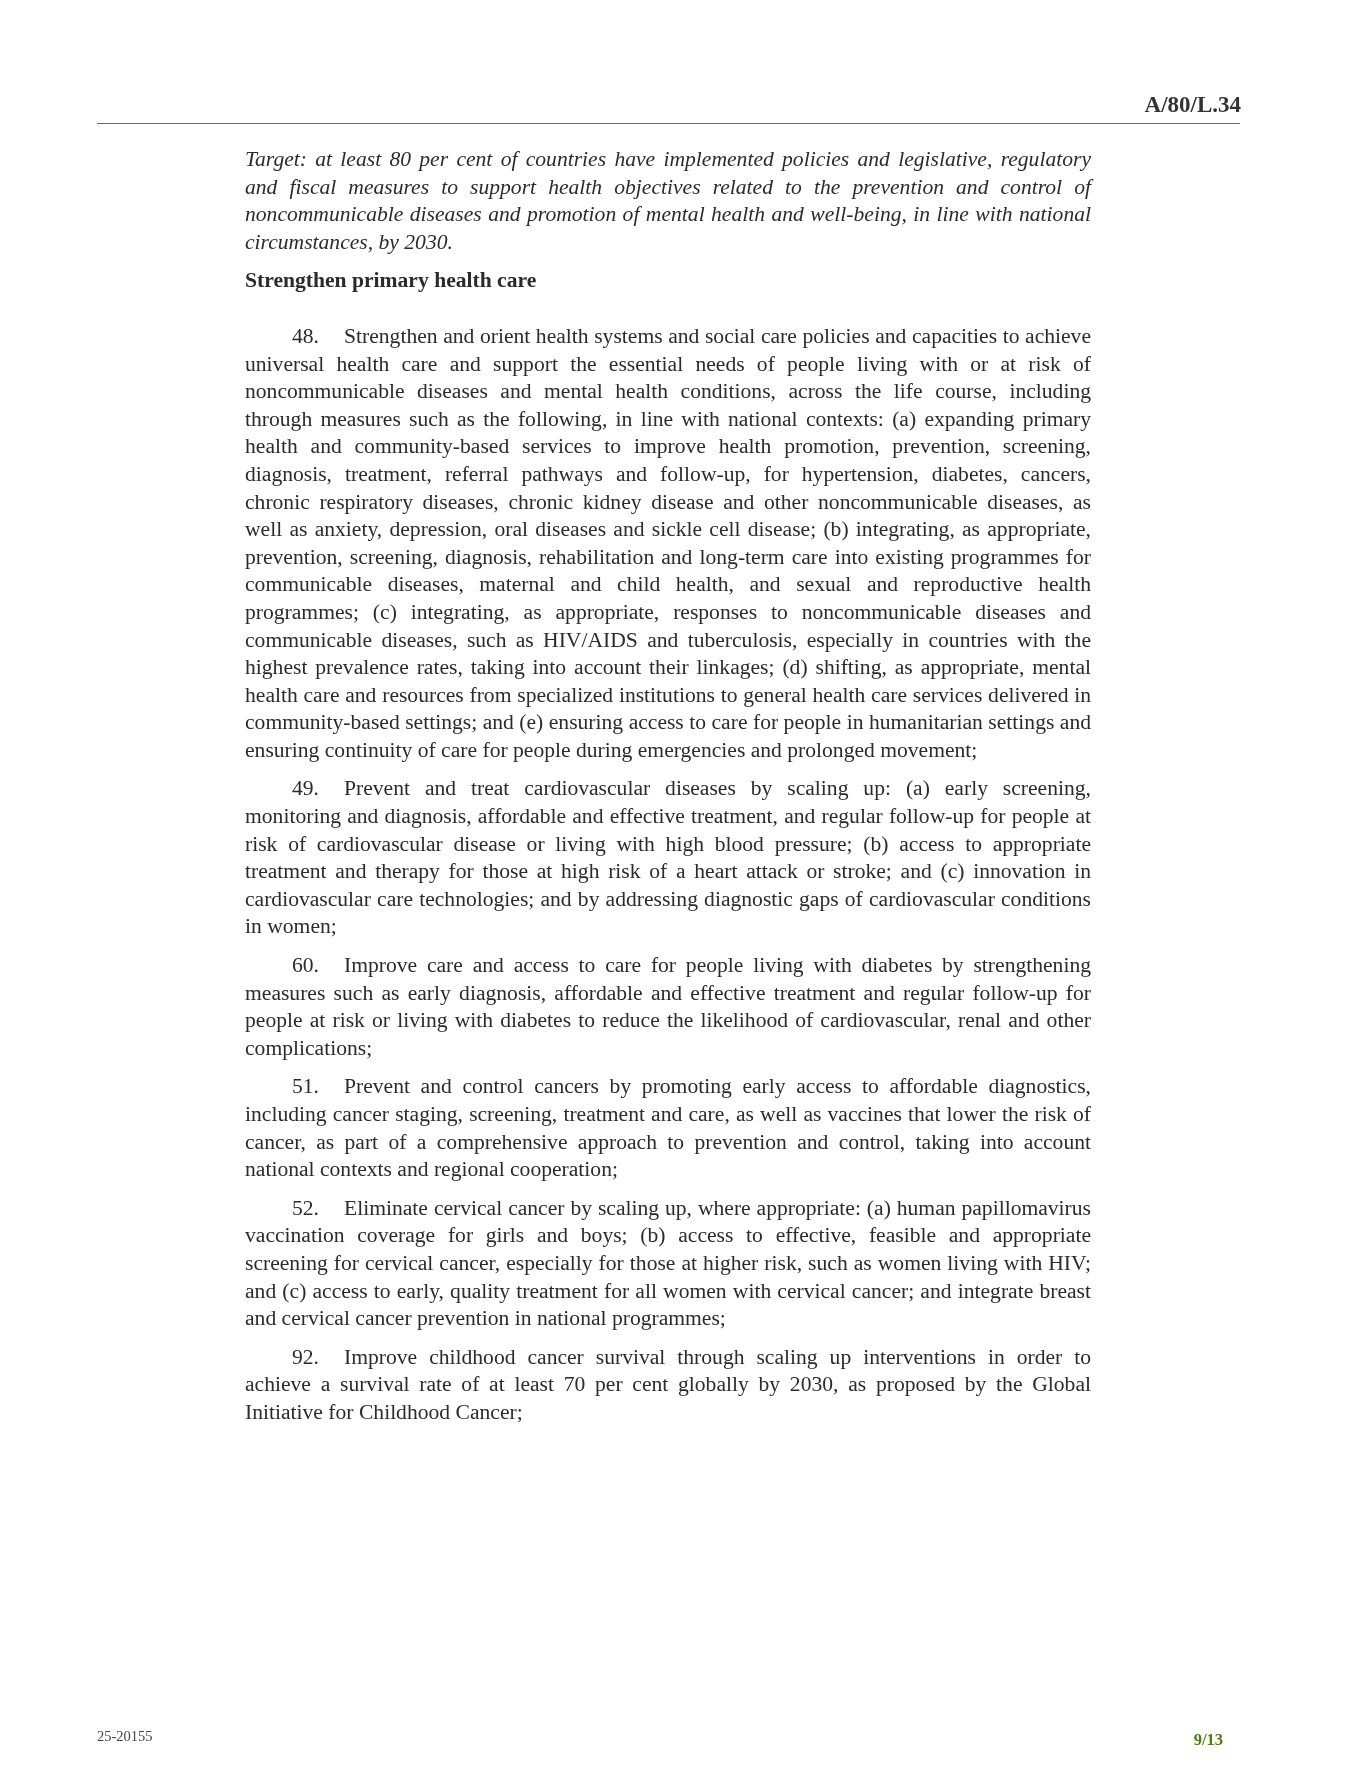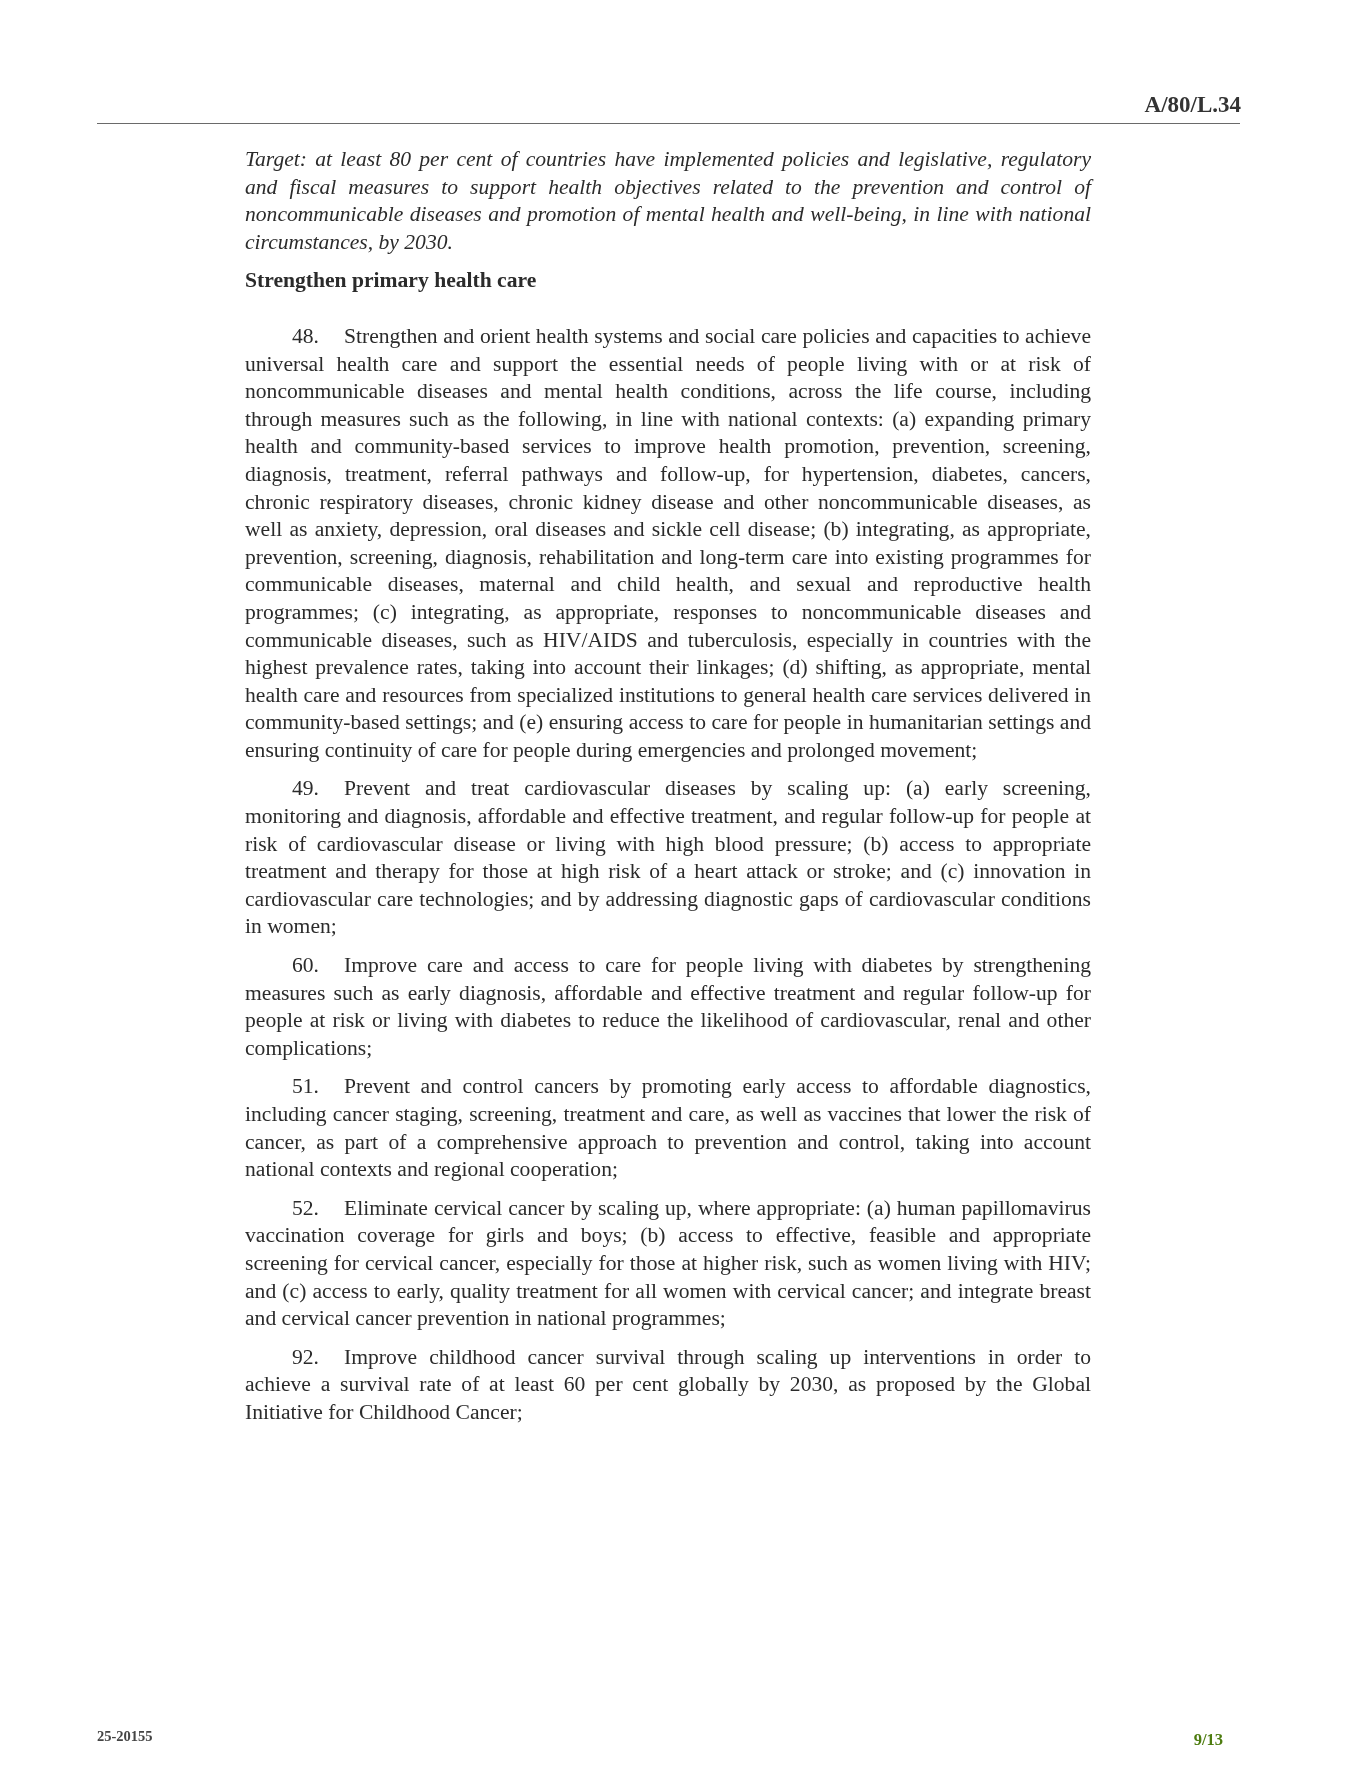--- a/index.html
+++ b/index.html
@@ -5,21 +5,21 @@
     html, body { margin: 0; padding: 0; background: #ffffff; }
     body { width: 1346px; height: 1776px; position: relative; overflow: hidden;
            font-family: "Liberation Serif", "DejaVu Serif", serif; color: #2b2b2b; }
     .doc-symbol { position: absolute; top: 92px; right: 105px; font-weight: bold; font-size: 23px; color: #333; }
     .header-rule { position: absolute; top: 123px; left: 97px; width: 1143px; height: 0; border-top: 1.5px solid #6a6a6a; }
     .content { position: absolute; top: 146px; left: 245px; width: 846px; font-size: 21.6px; line-height: 27.6px; }
     .target { font-style: italic; text-align: justify; margin: 0 0 11px 0; }
     .section-heading { font-weight: bold; margin: 0 0 28px 0; font-size: 21.6px; }
     .para { text-align: justify; margin: 0 0 11px 0; text-indent: 47px; }
     .para .num { display: inline-block; min-width: 52px; text-indent: 0; }
-    .footer-left { position: absolute; top: 1728px; left: 97px; font-size: 14.5px; color: #444; font-weight: bold; }
+    .footer-left { position: absolute; top: 1728px; left: 97px; font-size: 14.5px; color: #444; }
     .footer-right { position: absolute; top: 1730px; right: 123px; font-size: 16.5px; font-weight: bold; color: #4d7c0f; }
   </style>
 </head>
 <body>
 
 <div class="doc-symbol">A/80/L.34</div>
 <div class="header-rule"></div>
 
 <div class="content">
   <p class="target">Target: at least 80 per cent of countries have implemented policies and legislative, regulatory and fiscal measures to support health objectives related to the prevention and control of noncommunicable diseases and promotion of mental health and well-being, in line with national circumstances, by 2030.</p>
@@ -30,17 +30,17 @@
   <p class="para"><span class="num">48.</span><span>Strengthen and orient health systems and social care policies and capacities to achieve universal health care and support the essential needs of people living with or at risk of noncommunicable diseases and mental health conditions, across the life course, including through measures such as the following, in line with national contexts: (a) expanding primary health and community-based services to improve health promotion, prevention, screening, diagnosis, treatment, referral pathways and follow-up, for hypertension, diabetes, cancers, chronic respiratory diseases, chronic kidney disease and other noncommunicable diseases, as well as anxiety, depression, oral diseases and sickle cell disease; (b) integrating, as appropriate, prevention, screening, diagnosis, rehabilitation and long-term care into existing programmes for communicable diseases, maternal and child health, and sexual and reproductive health programmes; (c) integrating, as appropriate, responses to noncommunicable diseases and communicable diseases, such as HIV/AIDS and tuberculosis, especially in countries with the highest prevalence rates, taking into account their linkages; (d) shifting, as appropriate, mental health care and resources from specialized institutions to general health care services delivered in community-based settings; and (e) ensuring access to care for people in humanitarian settings and ensuring continuity of care for people during emergencies and prolonged movement;</span></p>
 
   <p class="para"><span class="num">49.</span><span>Prevent and treat cardiovascular diseases by scaling up: (a) early screening, monitoring and diagnosis, affordable and effective treatment, and regular follow-up for people at risk of cardiovascular disease or living with high blood pressure; (b) access to appropriate treatment and therapy for those at high risk of a heart attack or stroke; and (c) innovation in cardiovascular care technologies; and by addressing diagnostic gaps of cardiovascular conditions in women;</span></p>
 
   <p class="para"><span class="num">60.</span><span>Improve care and access to care for people living with diabetes by strengthening measures such as early diagnosis, affordable and effective treatment and regular follow-up for people at risk or living with diabetes to reduce the likelihood of cardiovascular, renal and other complications;</span></p>
 
   <p class="para"><span class="num">51.</span><span>Prevent and control cancers by promoting early access to affordable diagnostics, including cancer staging, screening, treatment and care, as well as vaccines that lower the risk of cancer, as part of a comprehensive approach to prevention and control, taking into account national contexts and regional cooperation;</span></p>
 
   <p class="para"><span class="num">52.</span><span>Eliminate cervical cancer by scaling up, where appropriate: (a) human papillomavirus vaccination coverage for girls and boys; (b) access to effective, feasible and appropriate screening for cervical cancer, especially for those at higher risk, such as women living with HIV; and (c) access to early, quality treatment for all women with cervical cancer; and integrate breast and cervical cancer prevention in national programmes;</span></p>
 
-  <p class="para"><span class="num">92.</span><span>Improve childhood cancer survival through scaling up interventions in order to achieve a survival rate of at least 60 per cent globally by 2030, as proposed by the Global Initiative for Childhood Cancer;</span></p>
+  <p class="para"><span class="num">92.</span><span>Improve childhood cancer survival through scaling up interventions in order to achieve a survival rate of at least 70 per cent globally by 2030, as proposed by the Global Initiative for Childhood Cancer;</span></p>
 </div>
 
 <div class="footer-left">25-20155</div>
 <div class="footer-right">9/13</div>
 
 </body></html>

